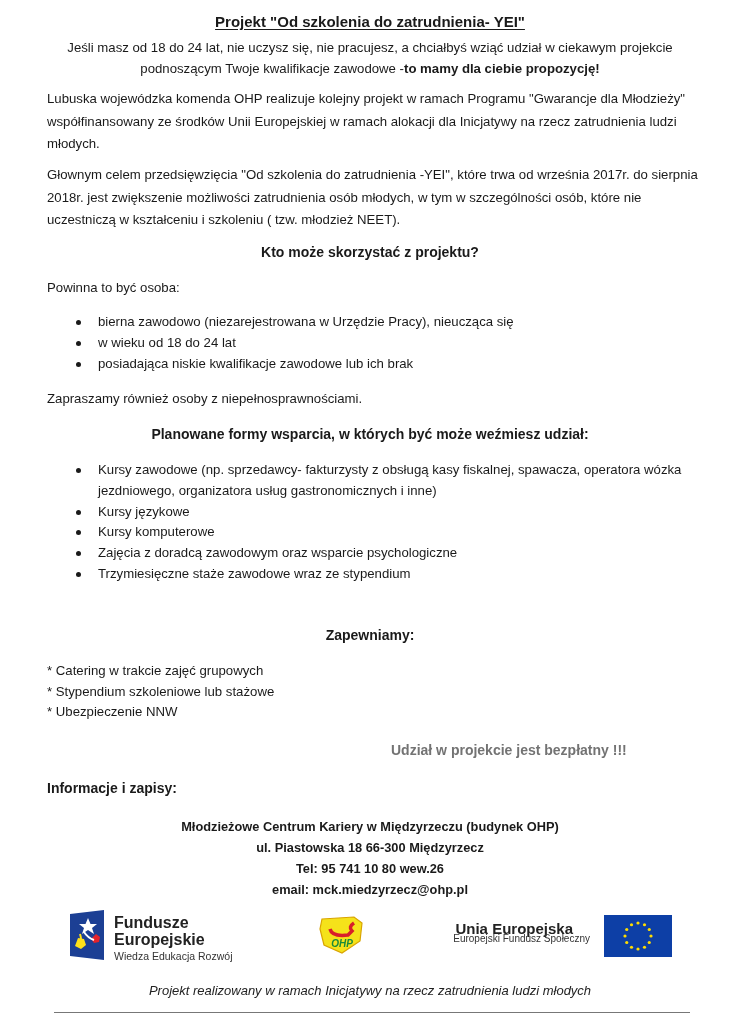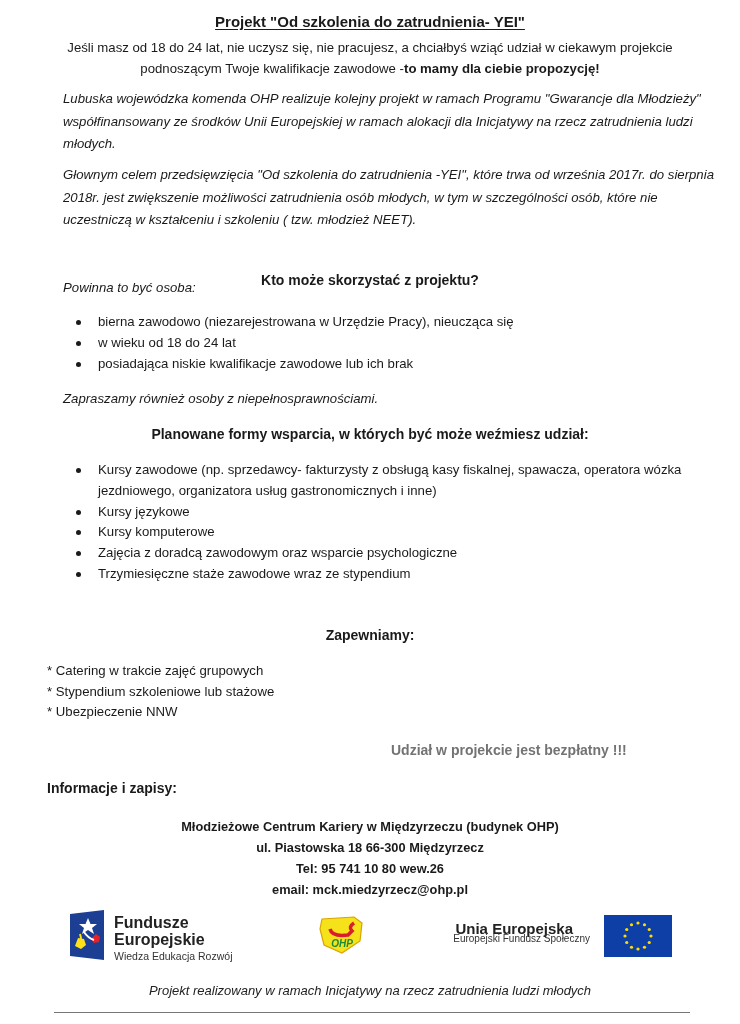--- a/index.html
+++ b/index.html
@@ -9,21 +9,21 @@
     color: #1a1a1a; font-size: 13.2px;
   }
   .page { position: absolute; left: 0; top: 0; width: 740px; height: 1024px; }
   .abs { position: absolute; }
   .center { text-align: center; left: 0; width: 740px; }
   .title {
     top: 13px; font-weight: bold; font-size: 15px; text-decoration: underline;
     text-underline-offset: 2px;
   }
   .intro { top: 37px; line-height: 21px; font-size: 13.2px; }
-  .para { left: 63px; width: 660px; line-height: 22.5px; font-style: italic; }
+  .para { left: 47px; width: 660px; line-height: 22.5px; }
   .h2 { font-weight: bold; font-size: 14px; }
   ul.bullets { list-style: none; margin: 0; padding: 0; }
   ul.bullets li { position: relative; padding-left: 51px; line-height: 20.8px; }
   ul.bullets li .dot {
     position: absolute; left: 29px; top: 8px; width: 5px; height: 5px;
     background: #1a1a1a; border-radius: 50%;
   }
   .stars div { line-height: 20.5px; }
   .red { color: #737373; font-weight: bold; font-size: 14px; }
   .contact { font-weight: bold; font-size: 12.8px; line-height: 21px; }
@@ -50,21 +50,21 @@
     <div>Jeśli masz od 18 do 24 lat, nie uczysz się, nie pracujesz, a chciałbyś wziąć udział w ciekawym projekcie</div>
     <div>
       <span>podnoszącym Twoje kwalifikacje zawodowe -</span><b>to mamy dla ciebie propozycję!</b>
     </div>
   </div>
 
   <div class="abs para" style="top:88px;">Lubuska wojewódzka komenda OHP realizuje kolejny projekt w ramach Programu "Gwarancje dla Młodzieży" współfinansowany ze środków Unii Europejskiej w ramach alokacji dla Inicjatywy na rzecz zatrudnienia ludzi młodych.</div>
 
   <div class="abs para" style="top:164px;">Głownym celem przedsięwzięcia "Od szkolenia do zatrudnienia -YEI", które trwa od września 2017r. do sierpnia 2018r. jest zwiększenie możliwości zatrudnienia osób młodych, w tym w szczególności osób, które nie uczestniczą w kształceniu i szkoleniu ( tzw. młodzież NEET).</div>
 
-  <div class="abs center h2" style="top:244px;margin-top:28px;">Kto może skorzystać z projektu?</div>
+  <div class="abs center h2" style="top:244px;">Kto może skorzystać z projektu?</div>
 
   <div class="abs para" style="top:277px;">Powinna to być osoba:</div>
 
   <ul class="abs bullets" style="left:47px; top:312px; width:660px;">
     <li><span class="dot"></span><span>bierna zawodowo (niezarejestrowana w Urzędzie Pracy), nieucząca się</span></li>
     <li><span class="dot"></span><span>w wieku od 18 do 24 lat</span></li>
     <li><span class="dot"></span><span>posiadająca niskie kwalifikacje zawodowe lub ich brak</span></li>
   </ul>
 
   <div class="abs para" style="top:388px;">Zapraszamy również osoby z niepełnosprawnościami.</div>

